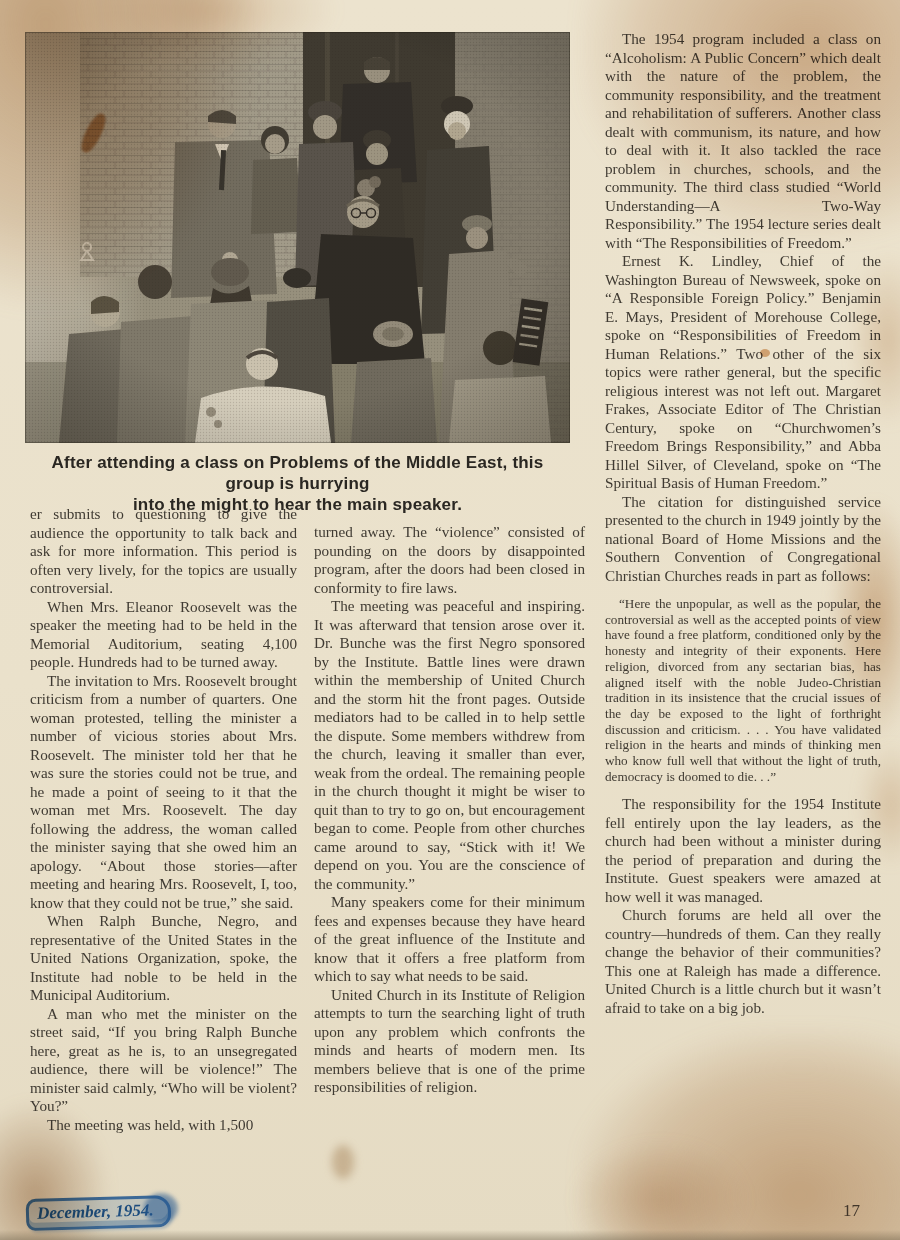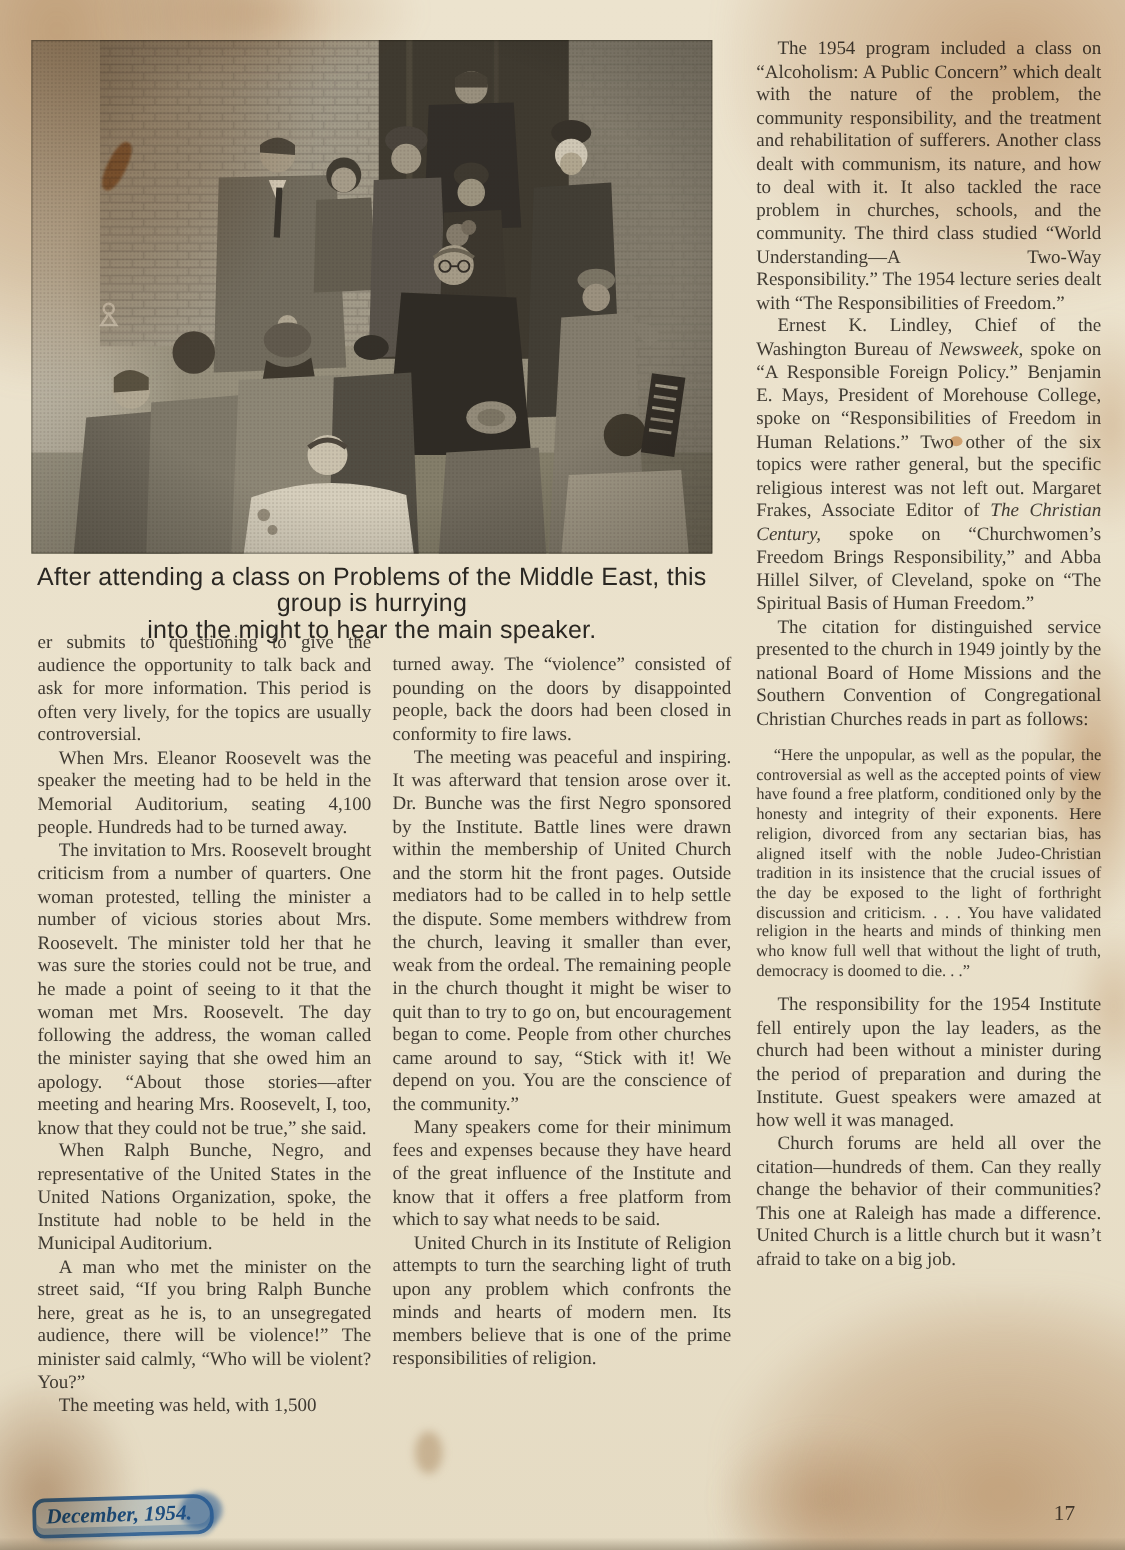--- a/index.html
+++ b/index.html
@@ -6,32 +6,32 @@
   .page{
     position:relative;width:900px;height:1240px;overflow:hidden;
     background:linear-gradient(180deg,#ece3ce 0%,#eae1cb 55%,#e5dbc3 100%);
     font-family:"Liberation Serif",serif;color:#3f3a32;
   }
   
   .photo{position:absolute;left:25px;top:32px;width:545px;height:411px;}
   
   .caption{
     position:absolute;left:25px;top:452px;width:545px;text-align:center;
-    font-family:"Liberation Sans",sans-serif;font-weight:normal;
-    font-size:20px;line-height:21px;color:#2a2722;letter-spacing:.2px;
+    font-family:"Liberation Sans",sans-serif;font-weight:bold;
+    font-size:17px;line-height:21px;color:#2a2722;letter-spacing:.2px;
   }
   .caption span{display:block;}
   
   .col{position:absolute;text-align:justify;font-size:15.2px;line-height:18.5px;}
   .col p{margin:0;}
   .col p.ind{text-indent:17px;}
   .col-left{left:30px;top:505px;width:267px;}
   .col-mid{left:314px;top:523px;width:271px;}
   .col-right{left:605px;top:30px;width:276px;}
-  .it{font-style:italic;}
+  .it{}
   .quote{
     display:block;font-size:13.2px;line-height:15.7px;margin:11px 0 11px 0;
     text-indent:14px;text-align:justify;
   }
   
   .stamp{
     position:absolute;left:26px;top:1197px;transform:rotate(-1.6deg);
     font-family:"Liberation Serif",serif;font-style:italic;font-weight:bold;
     font-size:17px;color:#1d4d7e;padding:2px 14px 4px 8px;
     border:3px solid rgba(36,88,144,.85);border-radius:10px 16px 13px 9px;
@@ -216,35 +216,35 @@
   <div class="col col-left">
     <p>er submits to questioning to give the audience the opportunity to talk back and ask for more information. This period is often very lively, for the topics are usually controversial.</p>
     <p class="ind">When Mrs. Eleanor Roosevelt was the speaker the meeting had to be held in the Memorial Auditorium, seating 4,100 people. Hundreds had to be turned away.</p>
     <p class="ind">The invitation to Mrs. Roosevelt brought criticism from a number of quarters. One woman protested, telling the minister a number of vicious stories about Mrs. Roosevelt. The minister told her that he was sure the stories could not be true, and he made a point of seeing to it that the woman met Mrs. Roosevelt. The day following the address, the woman called the minister saying that she owed him an apology. “About those stories—after meeting and hearing Mrs. Roosevelt, I, too, know that they could not be true,” she said.</p>
     <p class="ind">When Ralph Bunche, Negro, and representative of the United States in the United Nations Organization, spoke, the Institute had noble to be held in the Municipal Auditorium.</p>
     <p class="ind">A man who met the minister on the street said, “If you bring Ralph Bunche here, great as he is, to an unsegregated audience, there will be violence!” The minister said calmly, “Who will be violent? You?”</p>
     <p class="ind">The meeting was held, with 1,500</p>
   </div>
 
   <div class="col col-mid">
-    <p>turned away. The “violence” consisted of pounding on the doors by disappointed people, back the doors had been closed in conformity to fire laws.</p>
+    <p>turned away. The “violence” consisted of pounding on the doors by disappointed program, after the doors had been closed in conformity to fire laws.</p>
     <p class="ind">The meeting was peaceful and inspiring. It was afterward that tension arose over it. Dr. Bunche was the first Negro sponsored by the Institute. Battle lines were drawn within the membership of United Church and the storm hit the front pages. Outside mediators had to be called in to help settle the dispute. Some members withdrew from the church, leaving it smaller than ever, weak from the ordeal. The remaining people in the church thought it might be wiser to quit than to try to go on, but encouragement began to come. People from other churches came around to say, “Stick with it! We depend on you. You are the conscience of the community.”</p>
     <p class="ind">Many speakers come for their minimum fees and expenses because they have heard of the great influence of the Institute and know that it offers a free platform from which to say what needs to be said.</p>
     <p class="ind">United Church in its Institute of Religion attempts to turn the searching light of truth upon any problem which confronts the minds and hearts of modern men. Its members believe that is one of the prime responsibilities of religion.</p>
   </div>
 
   <div class="col col-right">
     <p class="ind">The 1954 program included a class on “Alcoholism: A Public Concern” which dealt with the nature of the problem, the community responsibility, and the treatment and rehabilitation of sufferers. Another class dealt with communism, its nature, and how to deal with it. It also tackled the race problem in churches, schools, and the community. The third class studied “World Understanding—A Two-Way Responsibility.” The 1954 lecture series dealt with “The Responsibilities of Freedom.”</p>
     <p class="ind">
       <span>Ernest K. Lindley, Chief of the Washington Bureau of </span><span class="it">Newsweek,</span><span> spoke on “A Responsible Foreign Policy.” Benjamin E. Mays, President of Morehouse College, spoke on “Responsibilities of Freedom in Human Relations.” Two other of the six topics were rather general, but the specific religious interest was not left out. Margaret Frakes, Associate Editor of </span><span class="it">The Christian Century,</span><span> spoke on “Churchwomen’s Freedom Brings Responsibility,” and Abba Hillel Silver, of Cleveland, spoke on “The Spiritual Basis of Human Freedom.”</span>
     </p>
     <p class="ind">The citation for distinguished service presented to the church in 1949 jointly by the national Board of Home Missions and the Southern Convention of Congregational Christian Churches reads in part as follows:</p>
     <span class="quote">“Here the unpopular, as well as the popular, the controversial as well as the accepted points of view have found a free platform, conditioned only by the honesty and integrity of their exponents. Here religion, divorced from any sectarian bias, has aligned itself with the noble Judeo-Christian tradition in its insistence that the crucial issues of the day be exposed to the light of forthright discussion and criticism. . . . You have validated religion in the hearts and minds of thinking men who know full well that without the light of truth, democracy is doomed to die. . .”</span>
     <p class="ind">The responsibility for the 1954 Institute fell entirely upon the lay leaders, as the church had been without a minister during the period of preparation and during the Institute. Guest speakers were amazed at how well it was managed.</p>
-    <p class="ind">Church forums are held all over the citation—hundreds of them. Can they really change the behavior of their communities? This one at Raleigh has made a difference. United Church is a little church but it wasn’t afraid to take on a big job.</p>
+    <p class="ind">Church forums are held all over the country—hundreds of them. Can they really change the behavior of their communities? This one at Raleigh has made a difference. United Church is a little church but it wasn’t afraid to take on a big job.</p>
   </div>
 
   <div class="stamp">December, 1954.</div>
 
   <div class="pageno">17</div>
 
   <div class="stain st-tl"></div>
   <div class="stain st-tl2"></div>
   <div class="stain st-tr"></div>
   <div class="stain st-r1"></div>

